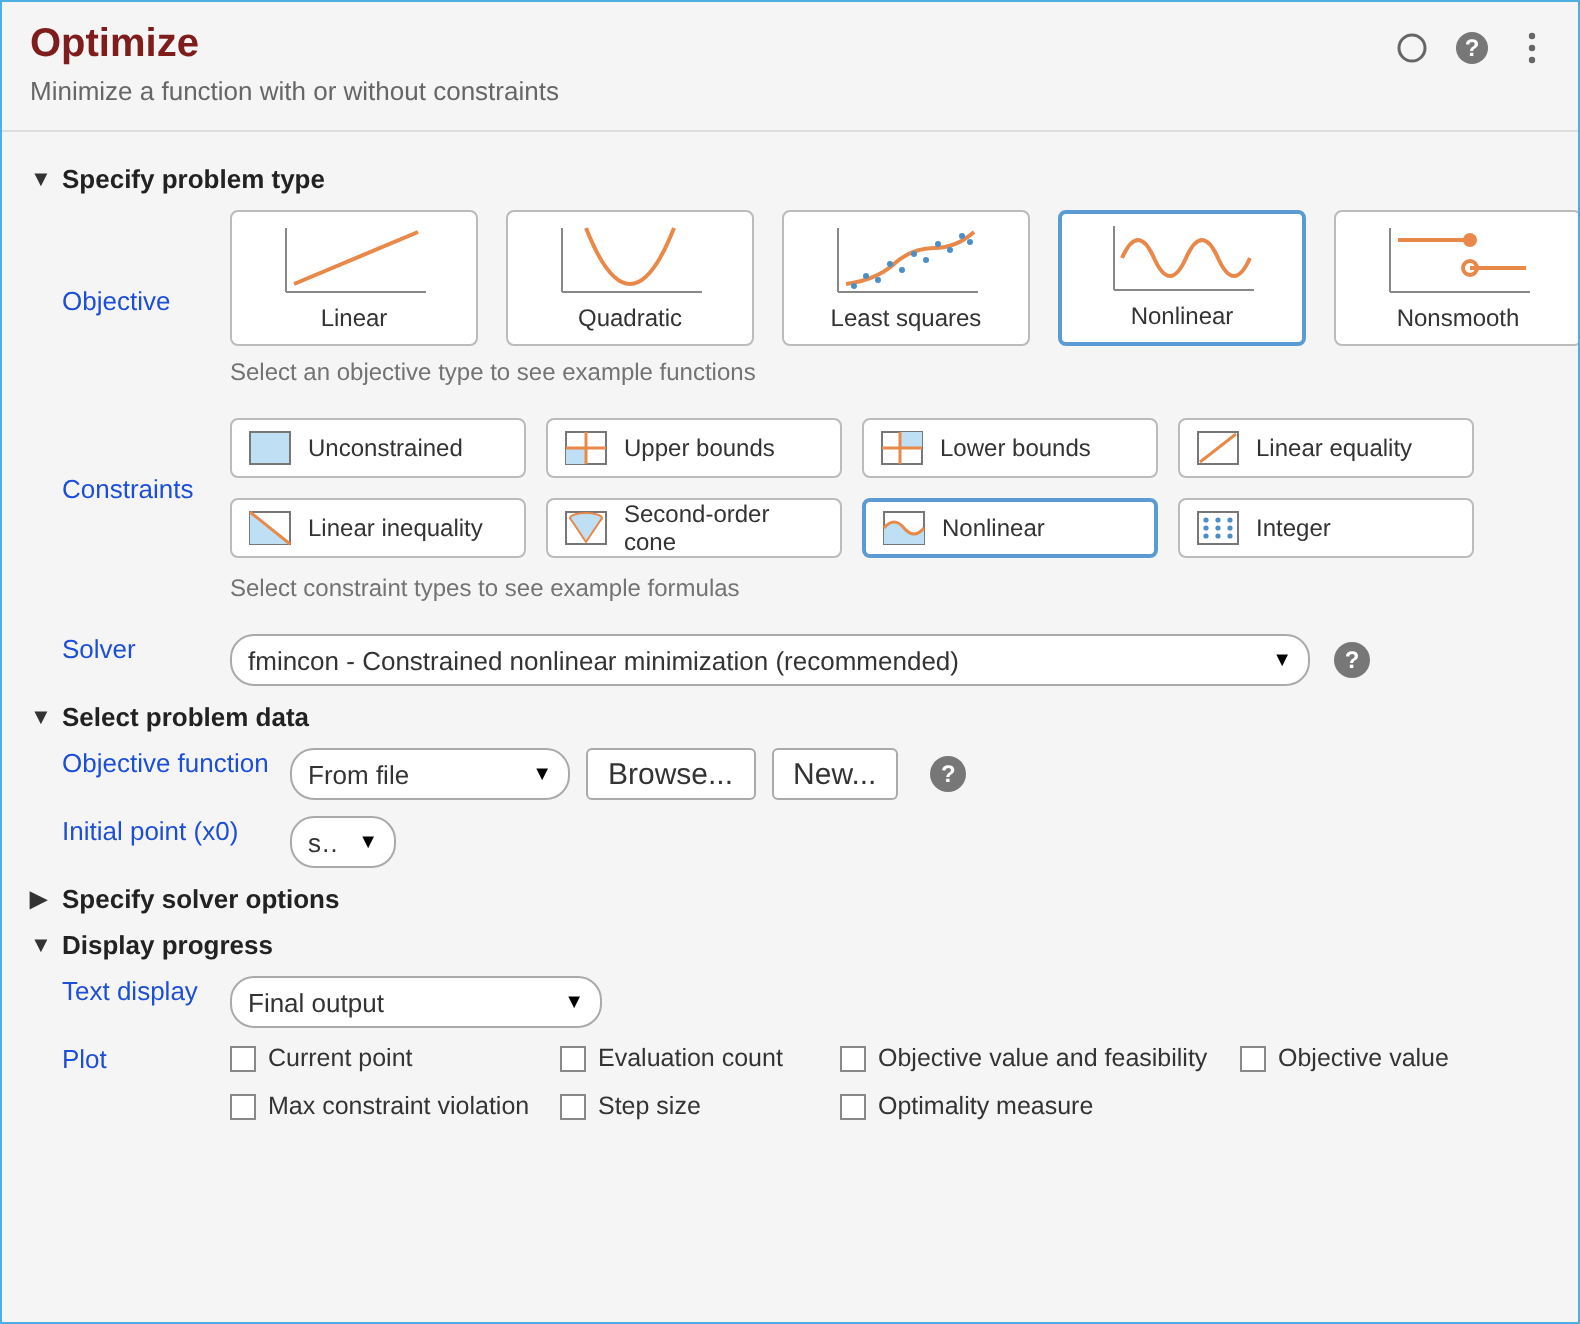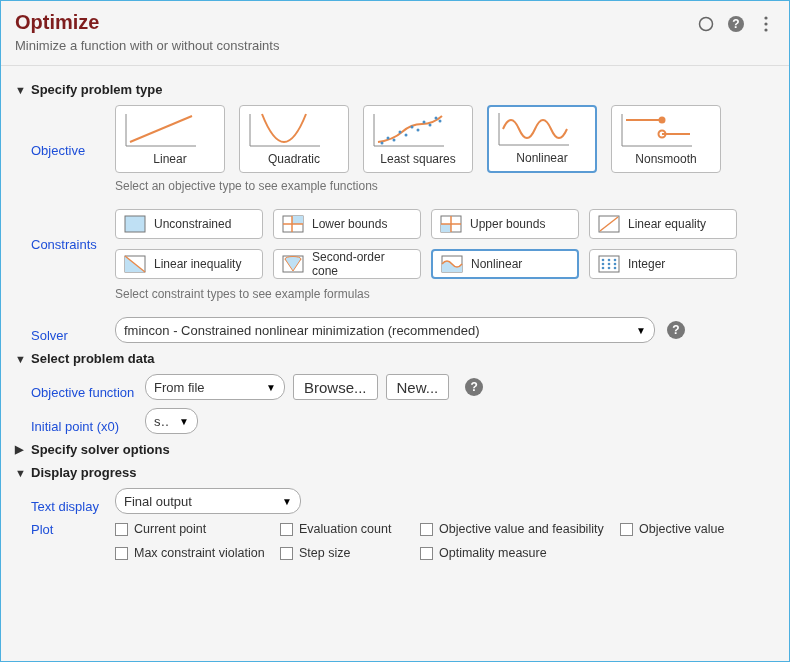--- a/index.html
+++ b/index.html
@@ -22,29 +22,29 @@
     align-items: flex-start;
   }
   .header-left {}
   .title { font-size: 20px; font-weight: bold; color: #7f1d1d; margin-bottom: 4px; }
   .subtitle { font-size: 13px; color: #666; }
   .header-icons { display:flex; gap:12px; align-items:center; padding-top:4px; }
   .hdr-icon { width:18px; height:18px; display:flex; align-items:center; justify-content:center; color:#555; }
   .content { padding: 8px 14px; }
   .section-header { display:flex; align-items:center; gap:6px; font-weight:bold; color:#222; margin: 8px 0 8px; }
   .disclosure { font-size:11px; color:#333; width:10px; }
-  .row { display:flex; align-items:flex-end; margin-bottom:8px; }
+  .row { display:flex; align-items:flex-start; margin-bottom:8px; }
   .label-col { width: 100px; flex:0 0 100px; color:#1d4ed8; padding-left:16px; }
   .ctrl-col { flex:1; }
   
   .obj-cards { display:flex; gap:14px; }
   .obj-card {
     background:#fff; border:1px solid #bbb; border-radius:4px;
-    width:110px; height:68px; display:flex; flex-direction:column;
-    justify-content:flex-end; padding:4px 4px 6px;
+    width:124px; height:68px; display:flex; flex-direction:column;
+    align-items:center; justify-content:flex-end; padding:4px 4px 6px;
     cursor:pointer;
   }
   .obj-card.sel { border:2px solid #5a9bd4; }
   .obj-thumb { width:80px; height:40px; display:flex; align-items:center; justify-content:center; }
   .obj-caption { font-size:12px; color:#333; margin-top:2px; text-align:center; }
   .hint { font-size:12px; color:#737373; margin:6px 0 8px 0; }
   
   .con-grid { display:flex; flex-wrap:wrap; gap:10px; }
   .con-btn {
     background:#fff; border:1px solid #bbb; border-radius:4px;
@@ -203,37 +203,37 @@
               <svg width="22" height="18">
                 <rect x="1" y="1" width="20" height="16" fill="#bfe0f4" stroke="#777"></rect>
               </svg>
             </span>
           <span>Unconstrained</span>
         </div>
         <div class="con-btn">
           <span class="con-icon">
               <svg width="22" height="18">
                 <rect x="1" y="1" width="20" height="16" fill="#fff" stroke="#777"></rect>
+                <rect x="1" y="9" width="10" height="8" fill="#bfe0f4"></rect>
+                <line x1="11" y1="1" x2="11" y2="17" stroke="#e8894a" stroke-width="1.5"></line>
+                <line x1="1" y1="9" x2="21" y2="9" stroke="#e8894a" stroke-width="1.5"></line>
+              </svg>
+            </span>
+          <span>Upper bounds</span>
+        </div>
+        <div class="con-btn">
+          <span class="con-icon">
+              <svg width="22" height="18">
+                <rect x="1" y="1" width="20" height="16" fill="#fff" stroke="#777"></rect>
                 <rect x="10" y="1" width="11" height="8" fill="#bfe0f4"></rect>
                 <line x1="10" y1="1" x2="10" y2="17" stroke="#e8894a" stroke-width="1.5"></line>
                 <line x1="1" y1="9" x2="21" y2="9" stroke="#e8894a" stroke-width="1.5"></line>
               </svg>
             </span>
           <span>Lower bounds</span>
-        </div>
-        <div class="con-btn">
-          <span class="con-icon">
-              <svg width="22" height="18">
-                <rect x="1" y="1" width="20" height="16" fill="#fff" stroke="#777"></rect>
-                <rect x="1" y="9" width="10" height="8" fill="#bfe0f4"></rect>
-                <line x1="11" y1="1" x2="11" y2="17" stroke="#e8894a" stroke-width="1.5"></line>
-                <line x1="1" y1="9" x2="21" y2="9" stroke="#e8894a" stroke-width="1.5"></line>
-              </svg>
-            </span>
-          <span>Upper bounds</span>
         </div>
         <div class="con-btn">
           <span class="con-icon">
               <svg width="22" height="18">
                 <rect x="1" y="1" width="20" height="16" fill="#fff" stroke="#777"></rect>
                 <line x1="2" y1="16" x2="20" y2="2" stroke="#e8894a" stroke-width="1.5"></line>
               </svg>
             </span>
           <span>Linear equality</span>
         </div>

